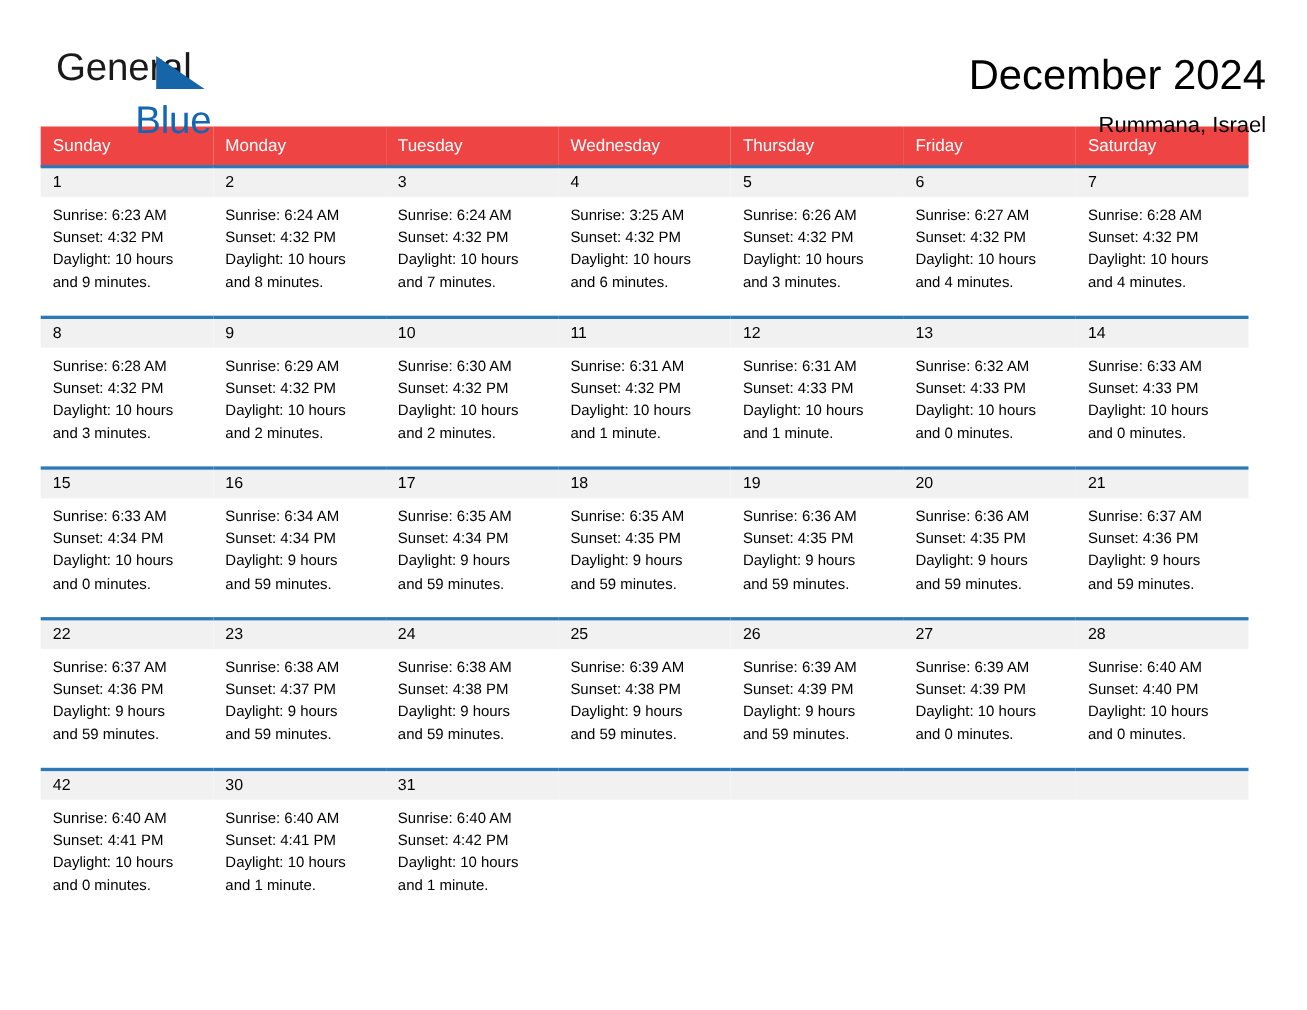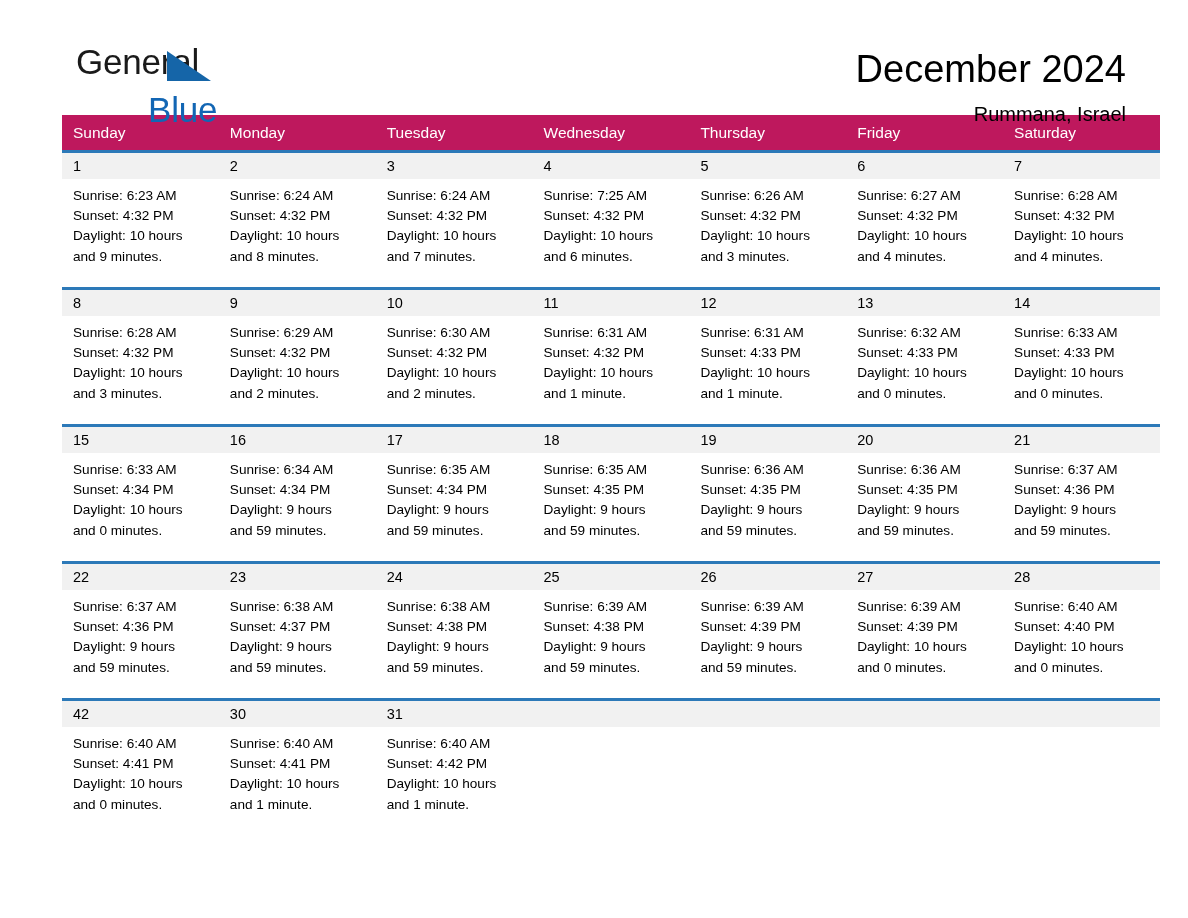--- a/index.html
+++ b/index.html
@@ -12,21 +12,21 @@
     height: 918px;
     font-family: "Liberation Sans", sans-serif;
     color: #000000;
     overflow: hidden;
   }
   .page {
     position: relative;
     width: 1188px;
     height: 918px;
     box-sizing: border-box;
-    padding: 0 62px;
+    padding: 0 37px;
   }
 
   
   .header {
     display: flex;
     align-items: flex-start;
     justify-content: space-between;
     height: 110px;
     padding-top: 42px;
     box-sizing: border-box;
@@ -89,21 +89,21 @@
   
   .calendar {
     width: 1098px;
     border-collapse: collapse;
     table-layout: fixed;
     margin-top: 5px;
   }
   .calendar col { width: 156.85px; }
 
   thead th {
-    background: #be185d;
+    background: #ef4444;
     color: #ffffff;
     font-size: 15.5px;
     font-weight: 400;
     text-align: left;
     padding: 8px 0 8px 11px;
     height: 19px;
     border: none;
   }
 
   tbody tr.week-row > td {
@@ -216,21 +216,21 @@
                 <div>Sunset: 4:32 PM</div>
                 <div>Daylight: 10 hours</div>
                 <div>and 7 minutes.</div>
               </div>
             </div>
           </td>
           <td>
             <div class="cell">
               <div class="daynum-band">4</div>
               <div class="cell-body">
-                <div>Sunrise: 7:25 AM</div>
+                <div>Sunrise: 3:25 AM</div>
                 <div>Sunset: 4:32 PM</div>
                 <div>Daylight: 10 hours</div>
                 <div>and 6 minutes.</div>
               </div>
             </div>
           </td>
           <td>
             <div class="cell">
               <div class="daynum-band">5</div>
               <div class="cell-body">

